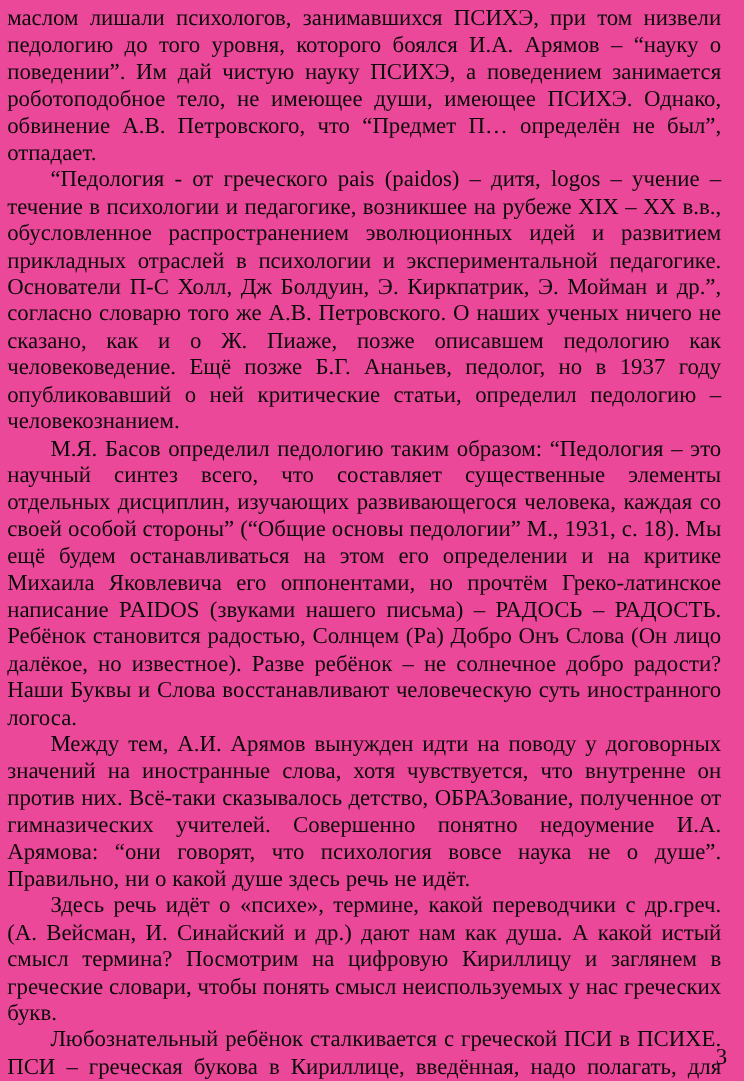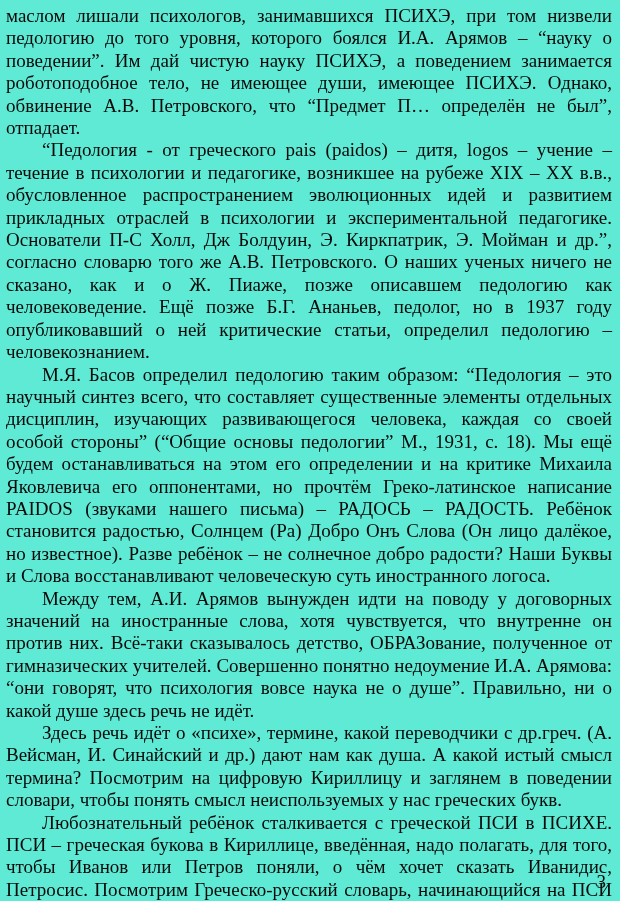--- a/index.html
+++ b/index.html
@@ -1,22 +1,22 @@
 <!DOCTYPE html>
 <html><head>
 <meta charset="utf-8">
 <style>
   html, body { margin: 0; padding: 0; background: #ffffff; }
   .page {
     position: relative;
     width: 620px;
     height: 901px;
-    background: #5eead4;
+    background: #ec4899;
     box-sizing: border-box;
-    padding: 5px 8px 0 6px;
+    padding: 5px 19px 0 6px;
     font-family: "Liberation Serif", serif;
     font-size: 19px;
     line-height: 22.4px;
     color: #0a0a0a;
     overflow: hidden;
   }
   .para {
     margin: 0;
     text-align: justify;
     text-indent: 36px;
@@ -37,19 +37,19 @@
 <div class="page">
 
   <p class="para no-indent"><span class="run">маслом лишали психологов, занимавшихся ПСИХЭ, при том низвели педологию до того уровня, которого боялся И.А. Арямов – “науку о поведении”. Им дай чистую науку ПСИХЭ, а поведением занимается роботоподобное тело, не имеющее души, имеющее ПСИХЭ. Однако, обвинение А.В. Петровского, что “Предмет П… определён не был”, отпадает.</span></p>
 
   <p class="para"><span class="run italic">“Педология - от греческого pais (paidos) – дитя, logos – учение – течение в психологии и педагогике, возникшее на рубеже XIX – XX в.в., обусловленное распространением эволюционных идей и развитием прикладных отраслей в психологии и экспериментальной педагогике. Основатели П-С Холл, Дж Болдуин, Э. Киркпатрик, Э. Мойман и др.”</span><span class="run">, согласно словарю того же А.В. Петровского. О наших ученых ничего не сказано, как и о Ж. Пиаже, </span><span class="run italic">позже описавшем педологию как человековедение</span><span class="run">. Ещё позже Б.Г. Ананьев, педолог, но в 1937 году опубликовавший о ней критические статьи, определил педологию – </span><span class="run italic">человекознанием.</span></p>
 
   <p class="para"><span class="run">М.Я. Басов определил педологию таким образом: </span><span class="run italic">“Педология – это научный синтез всего, что составляет существенные элементы отдельных дисциплин, изучающих развивающегося человека, каждая со своей особой стороны”</span><span class="run"> (“Общие основы педологии” М., 1931, с. 18). Мы ещё будем останавливаться на этом его определении и на критике Михаила Яковлевича его оппонентами, но прочтём Греко-латинское написание PAIDOS (звуками нашего письма) – РАДОСЬ – РАДОСТЬ. Ребёнок становится радостью, Солнцем (Ра) Добро Онъ Слова (Он лицо далёкое, но известное). Разве ребёнок – не солнечное добро радости? Наши Буквы и Слова восстанавливают человеческую суть иностранного логоса.</span></p>
 
   <p class="para"><span class="run">Между тем, А.И. Арямов вынужден идти на поводу у договорных значений на иностранные слова, хотя чувствуется, что внутренне он против них. Всё-таки сказывалось детство, ОБРАЗование,  полученное от гимназических учителей. Совершенно понятно недоумение И.А. Арямова: </span><span class="run italic">“они говорят, что психология вовсе наука не о душе”</span><span class="run">. Правильно, ни о какой душе здесь речь не идёт.</span></p>
 
-  <p class="para"><span class="run">Здесь речь идёт о «психе», термине, какой переводчики с др.греч. (А. Вейсман, И. Синайский и др.) дают нам как душа. А какой истый смысл термина? Посмотрим на цифровую Кириллицу и  заглянем в поведении словари, чтобы понять смысл неиспользуемых у нас греческих букв.</span></p>
+  <p class="para"><span class="run">Здесь речь идёт о «психе», термине, какой переводчики с др.греч. (А. Вейсман, И. Синайский и др.) дают нам как душа. А какой истый смысл термина? Посмотрим на цифровую Кириллицу и  заглянем в греческие словари, чтобы понять смысл неиспользуемых у нас греческих букв.</span></p>
 
   <p class="para"><span class="run">Любознательный ребёнок сталкивается с греческой ПСИ в ПСИХЕ. ПСИ – греческая букова в Кириллице, введённая, надо полагать, для того, чтобы Иванов или Петров поняли, о чём хочет сказать Иванидис, Петросис. Посмотрим Греческо-русский словарь, начинающийся на ПСИ более подробно.  Находим Слова: </span></p>
 
   <div class="page-number">3</div>
 
 </div>
 
 </body></html>

